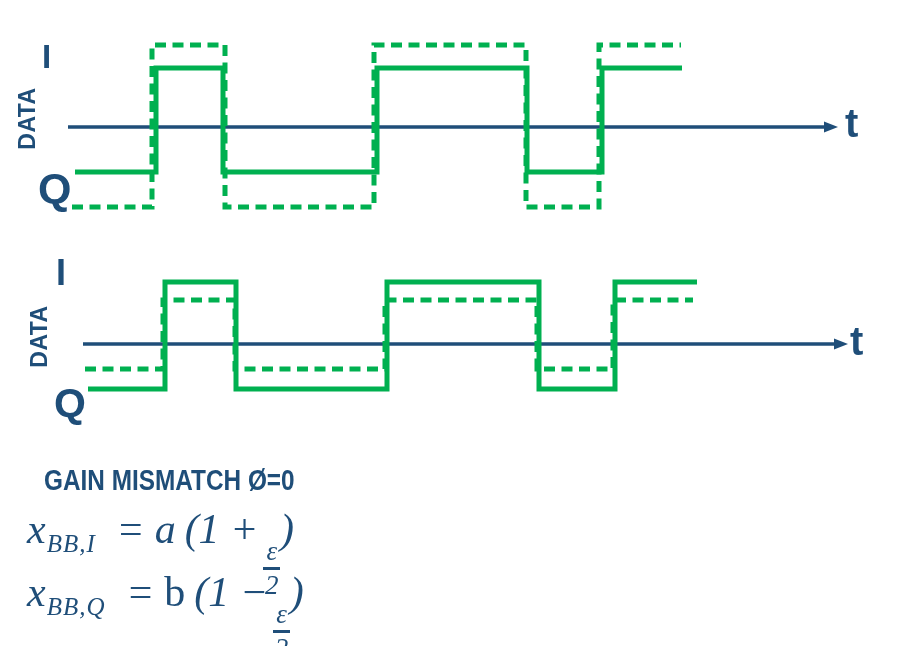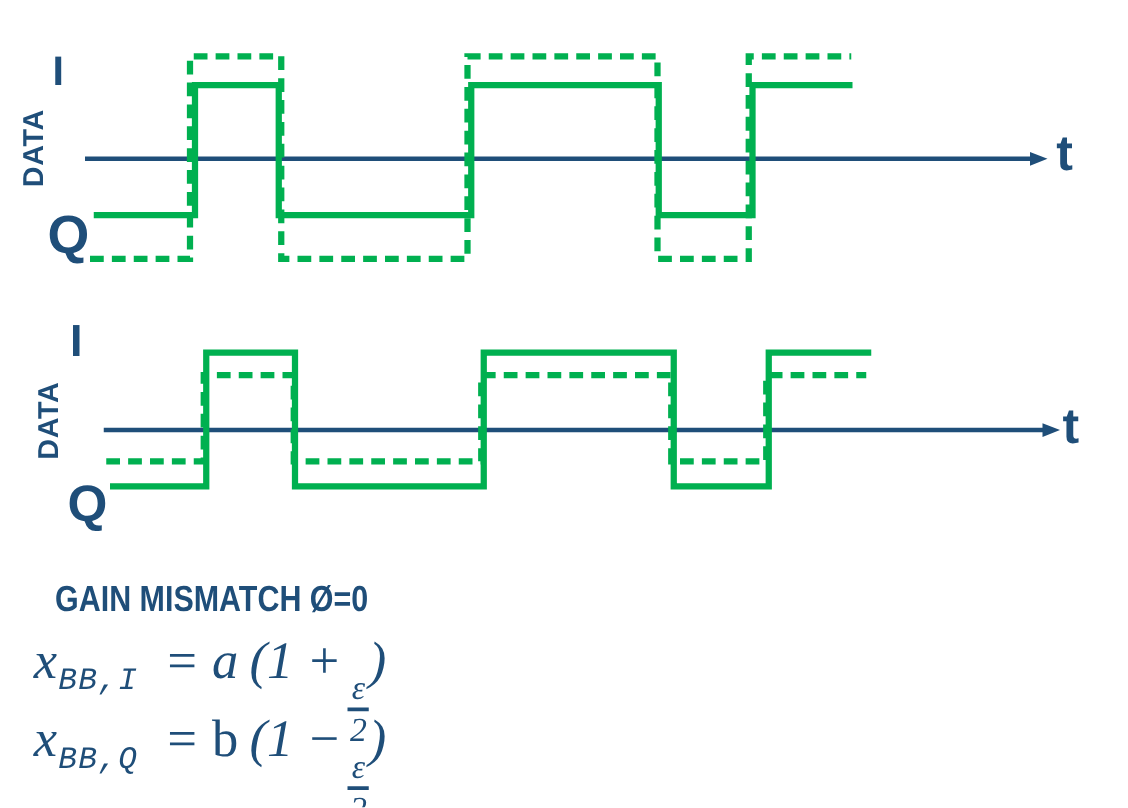--- a/index.html
+++ b/index.html
@@ -44,21 +44,21 @@
   .formula{
     position:absolute;
     left:27px;
     color:var(--navy,#1F4E79);
     font-family:"Liberation Serif",serif;
     font-style:italic;
     font-size:42px;
     line-height:1.15;
     white-space:nowrap;
   }
-  .fsub{font-size:25px;vertical-align:-9px;margin-left:1px;letter-spacing:1px;font-family:Liberation Mono, monospace;}
+  .fsub{font-size:25px;vertical-align:-9px;margin-left:1px;letter-spacing:1px;}
   .feq{margin:0 10px;}
   .fcoef{margin-right:9px;}
   .fcoef[data-cstyle="normal"]{font-style:normal;}
   .fpre{margin-right:5px;}
   .frac{
     display:inline-flex;
     flex-direction:column;
     align-items:center;
     vertical-align:-17px;
     line-height:1;

